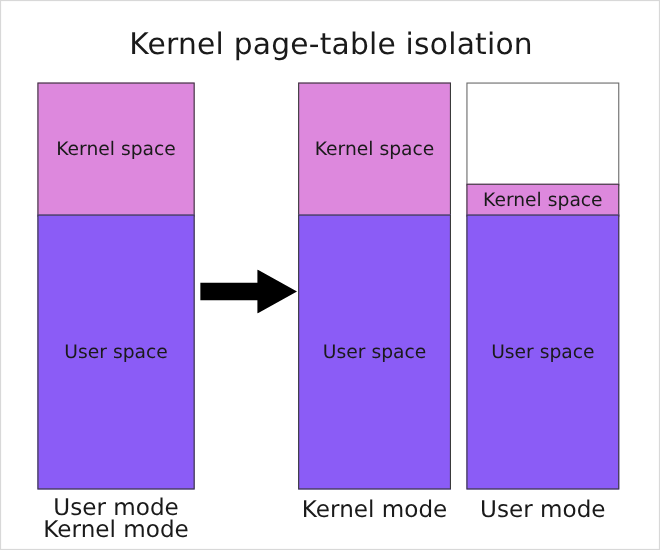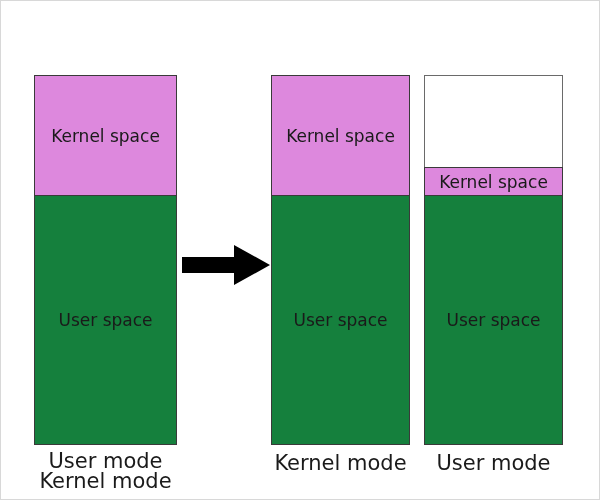--- a/index.html
+++ b/index.html
@@ -56,21 +56,21 @@
     justify-content: center;
     font-size: 17px;
     color: #1a1a1a;
     white-space: nowrap;
   }
   .seg-kernel {
     background: #dd88dd;
     border: 1.6px solid #3a3a3a;
   }
   .seg-user {
-    background: #15803d;
+    background: #8b5cf6;
     border: 1.6px solid #3a3a3a;
   }
   .seg-empty {
     background: #ffffff;
     border: 1.6px solid #6a6a6a;
   }
   .seg-kernel-thin {
     background: #dd88dd;
     border: 1.6px solid #3a3a3a;
     font-size: 17px;
@@ -93,20 +93,21 @@
     top: 244px;
     width: 88px;
     height: 40px;
   }
 </style>
 </head>
 <body>
 
 <div id="canvas">
 
+  <div class="title">Kernel page-table isolation</div>
 
   <div class="column">
     <div class="col-box" style="left:33px; top:74px; width:143px; height:370px; border:none;">
       <div class="seg seg-kernel" style="top:0px; width:143px; height:122px;">
         <span>Kernel space</span>
       </div>
       <div class="seg seg-user" style="top:120px; width:143px; height:250px;">
         <span>User space</span>
       </div>
     </div>

